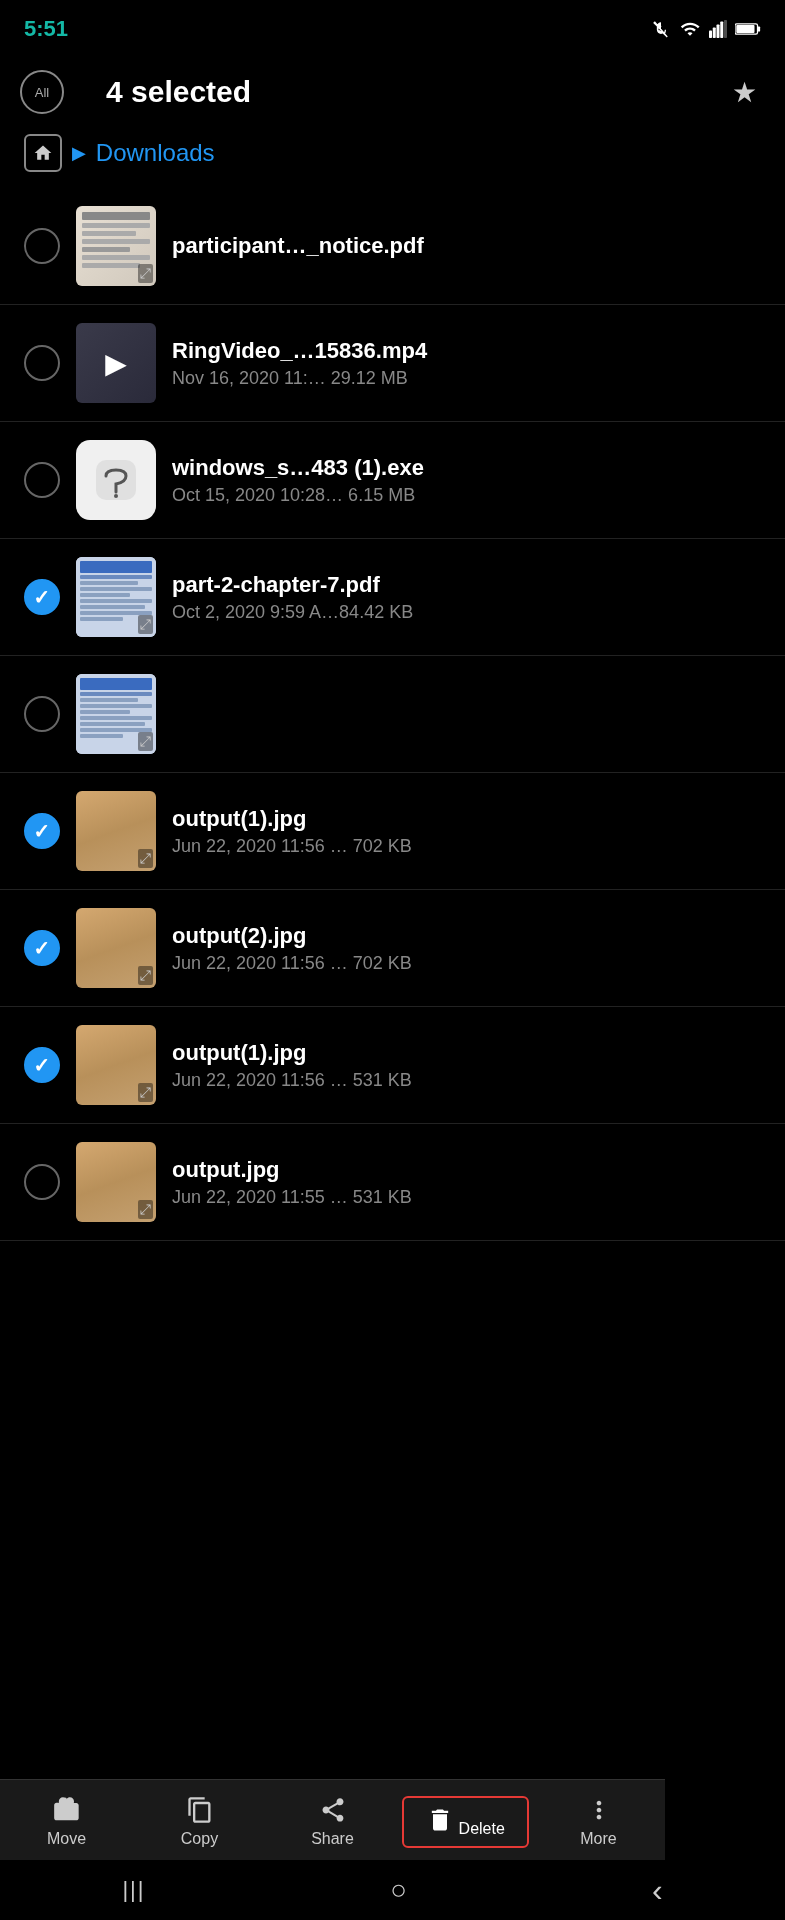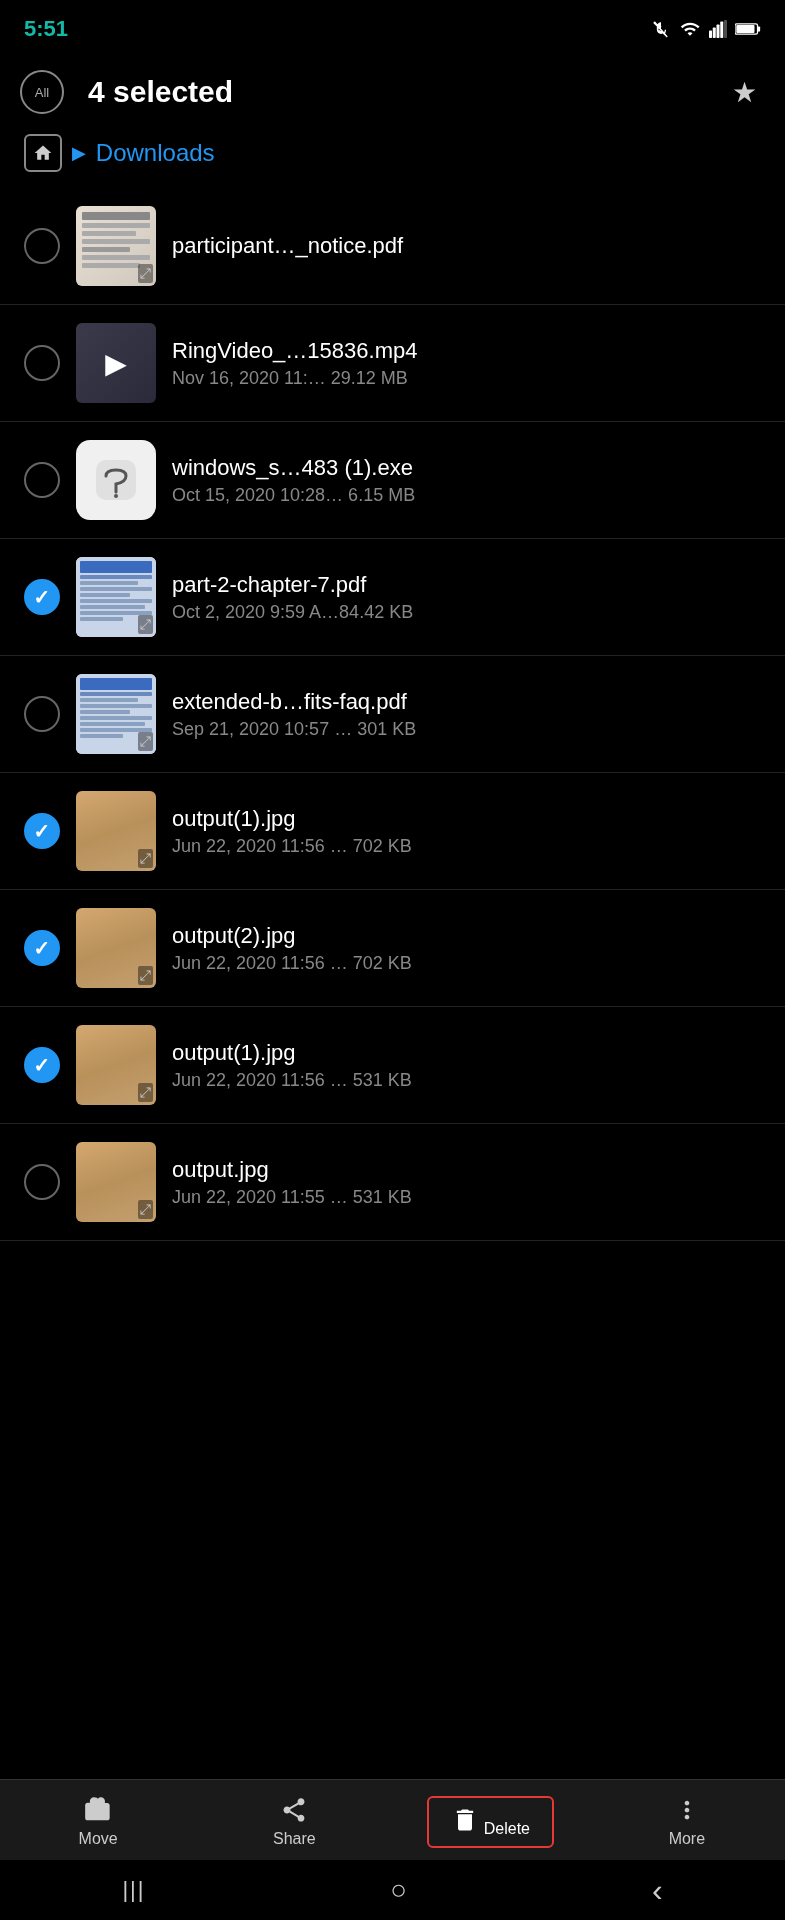--- a/index.html
+++ b/index.html
@@ -34,21 +34,21 @@
     
     .header {
       display: flex;
       align-items: center;
       justify-content: space-between;
       padding: 18px 28px 14px 20px;
     }
     .header-left {
       display: flex;
       align-items: center;
-      gap: 8px;
+      gap: 26px;
     }
     .all-circle {
       width: 44px;
       height: 44px;
       border-radius: 50%;
       border: 2px solid #888;
       background: transparent;
       display: flex;
       flex-direction: column;
       align-items: center;
@@ -171,41 +171,41 @@
     .thumb-play {
       color: #fff;
       font-size: 28px;
     }
     .file-info {
       flex: 1;
       min-width: 0;
     }
     .file-name {
       font-size: 22px;
-      font-weight: 400;
+      font-weight: 700;
       color: #fff;
       white-space: nowrap;
       overflow: hidden;
       text-overflow: ellipsis;
     }
     .file-meta {
       font-size: 18px;
       color: #888;
       margin-top: 4px;
       white-space: nowrap;
       overflow: hidden;
       text-overflow: ellipsis;
     }
 
     
     .bottom-toolbar {
       position: fixed;
       bottom: 60px;
       left: 0;
-      width: 785px;
+      width: 665px;
       background: #1a1a1a;
       display: flex;
       align-items: center;
       justify-content: space-around;
       padding: 16px 0 12px 0;
       border-top: 1px solid #333;
     }
     .toolbar-item {
       display: flex;
       flex-direction: column;
@@ -392,24 +392,20 @@
           <div style="height:4px;background:#8aa0c0;border-radius:1px;"></div>
           <div style="height:4px;background:#8aa0c0;border-radius:1px;width:70%;"></div>
           <div style="height:4px;background:#8aa0c0;border-radius:1px;"></div>
           <div style="height:4px;background:#8aa0c0;border-radius:1px;width:90%;"></div>
           <div style="height:4px;background:#8aa0c0;border-radius:1px;"></div>
           <div style="height:4px;background:#8aa0c0;border-radius:1px;width:60%;"></div>
         </div>
         <span class="expand-icon">⤢</span>
       </div>
       </div>
-      <div class="file-info">
-    <div class="file-name">extended-b…fits-faq.pdf</div>
-    <div class="file-meta">Sep 21, 2020 10:57 …  301 KB</div>
-  </div>
     </div>
     <div class="file-item">
       <div class="checkbox checked">
         <span class="checkmark">✓</span>
       </div>
       <div class="file-thumb">
       <div class="thumb-img-tan" style="position:relative;background:linear-gradient(160deg,#d4a870,#b8905a,#c4a070);">
         <span class="expand-icon">⤢</span>
       </div>
       </div>
@@ -459,20 +455,26 @@
   </div>
     </div>
   </div>
 
 <div class="bottom-toolbar">
   <div class="toolbar-item">
     <svg width="28" height="28" viewBox="0 0 24 24" fill="#ccc">
       <path d="M20 6h-2.18c.07-.44.18-.88.18-1.34C18 2.54 16.46 1 14.5 1c-1.15 0-2.12.56-2.76 1.42L12 3.04l-.74-1.62C10.62 1.56 9.65 1 8.5 1 6.54 1 5 2.54 5 4.5c0 .46.11.9.18 1.34H3c-1.1 0-2 .9-2 2v11c0 1.1.9 2 2 2h17c1.1 0 2-.9 2-2V8c0-1.1-.9-2-2-2z"></path>
     </svg>
     <span class="toolbar-label">Move</span>
+  </div>
+  <div class="toolbar-item">
+    <svg width="28" height="28" viewBox="0 0 24 24" fill="#ccc">
+      <path d="M16 1H4c-1.1 0-2 .9-2 2v14h2V3h12V1zm3 4H8c-1.1 0-2 .9-2 2v14c0 1.1.9 2 2 2h11c1.1 0 2-.9 2-2V7c0-1.1-.9-2-2-2zm0 16H8V7h11v14z"></path>
+    </svg>
+    <span class="toolbar-label">Copy</span>
   </div>
   <div class="toolbar-item">
     <svg width="28" height="28" viewBox="0 0 24 24" fill="#ccc">
       <path d="M18 16.08c-.76 0-1.44.3-1.96.77L8.91 12.7c.05-.23.09-.46.09-.7s-.04-.47-.09-.7l7.05-4.11c.54.5 1.25.81 2.04.81 1.66 0 3-1.34 3-3s-1.34-3-3-3-3 1.34-3 3c0 .24.04.47.09.7L8.04 9.81C7.5 9.31 6.79 9 6 9c-1.66 0-3 1.34-3 3s1.34 3 3 3c.79 0 1.5-.31 2.04-.81l7.12 4.16c-.05.21-.08.43-.08.65 0 1.61 1.31 2.92 2.92 2.92s2.92-1.31 2.92-2.92-1.31-2.92-2.92-2.92z"></path>
     </svg>
     <span class="toolbar-label">Share</span>
   </div>
   <div class="toolbar-item delete-active">
     <div class="delete-highlight">
       <svg width="28" height="28" viewBox="0 0 24 24" fill="#fff">

